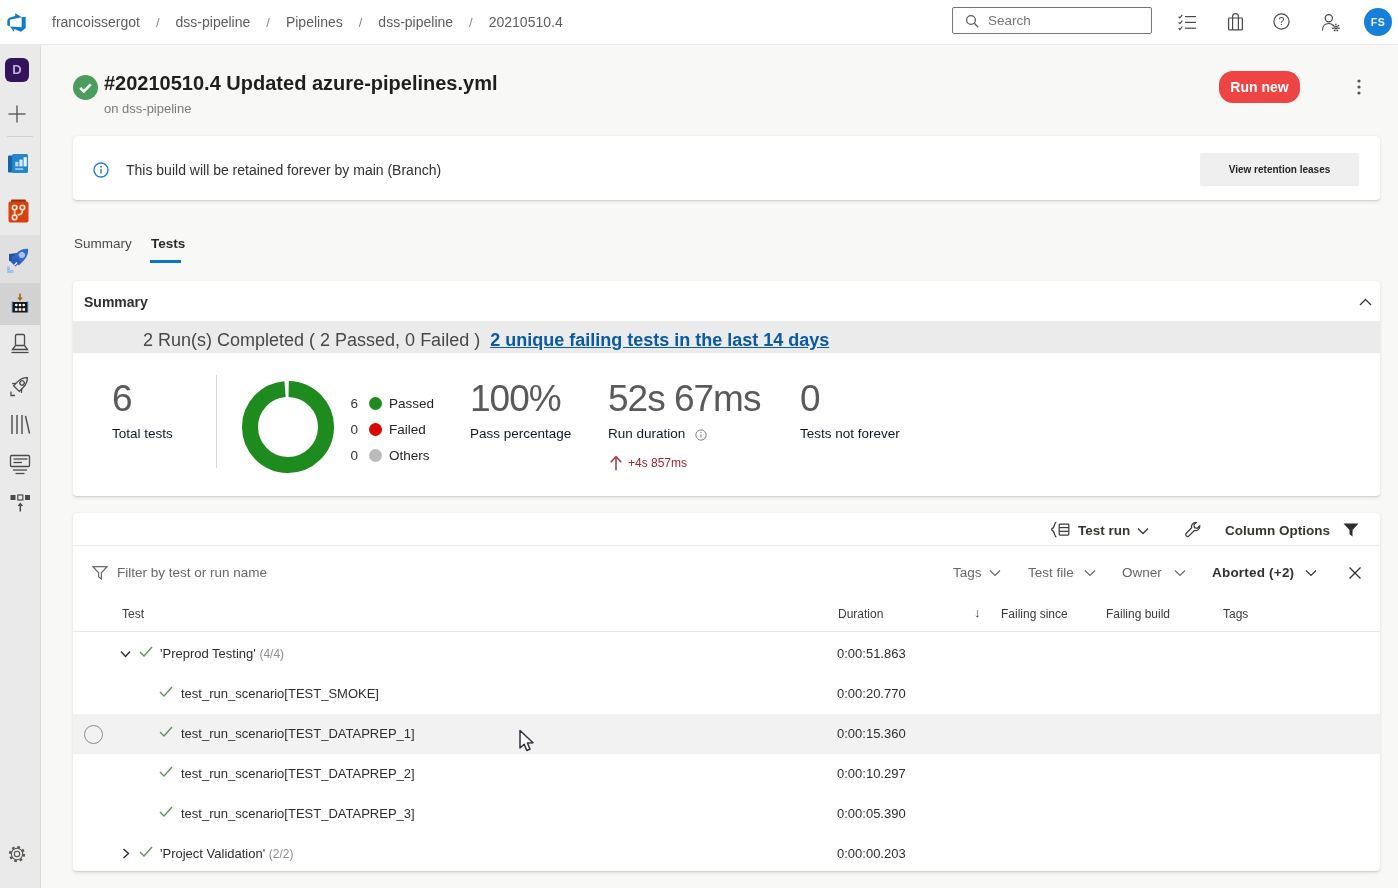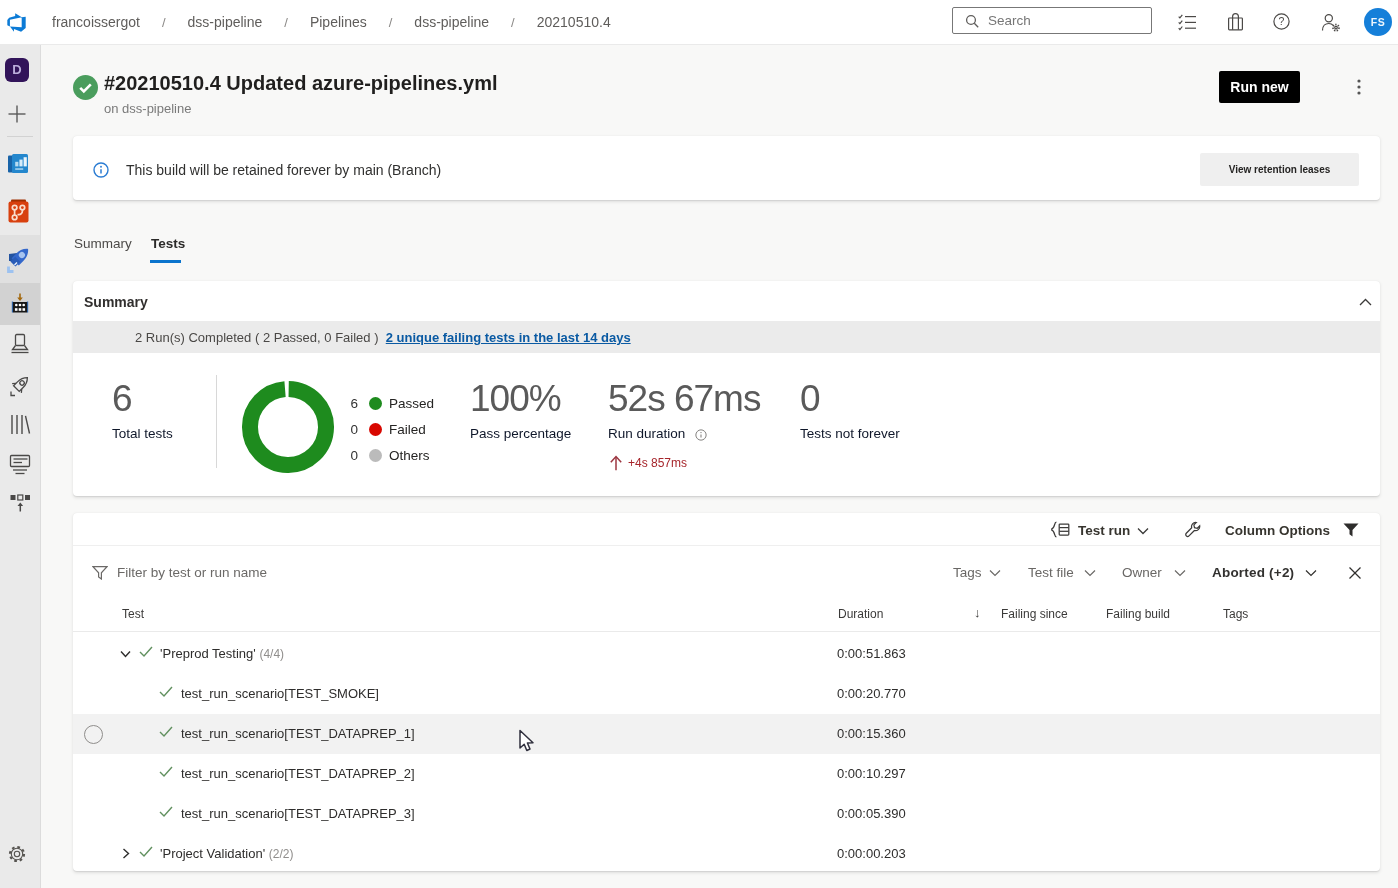--- a/index.html
+++ b/index.html
@@ -18,21 +18,21 @@
   .sidebar { position:absolute; left:0; top:45px; width:41px; height:843px; background:#eaeaea; border-right:1px solid #dcdcdc; z-index:4; }
   .sideband1 { position:absolute; left:0; top:190px; width:40px; height:48px; background:#e0e0e0; }
   .sideband2 { position:absolute; left:0; top:238px; width:40px; height:42px; background:#d2d2d2; }
   .dtile { position:absolute; left:5px; top:13px; width:24px; height:24px; border-radius:6px; background:#32145a; color:#bcaedb; font-size:13px; font-weight:bold; text-align:center; line-height:24px; }
   .sidediv { position:absolute; left:7px; top:91px; width:26px; height:1px; background:#d2d2d2; }
   
   .main { position:absolute; left:41px; top:45px; width:1357px; height:843px; background:#f8f8f7; }
   .card { position:absolute; background:#fff; border-radius:4px; box-shadow:0 1.6px 3.6px rgba(0,0,0,.10), 0 .3px .9px rgba(0,0,0,.07); }
   .title { font-size:20px; font-weight:bold; color:#201f1e; letter-spacing:0; }
   .subtitle { font-size:13px; color:#7a7a7a; }
-  .bluebtn { position:absolute; background:#000000; border-radius:2px; color:#fff; font-size:14px; font-weight:bold; text-align:center; }
+  .bluebtn { position:absolute; background:#ef4444; border-radius:14px; color:#fff; font-size:14px; font-weight:bold; text-align:center; }
   .graybtn { position:absolute; background:#efefef; border-radius:2px; color:#252423; font-size:10px; font-weight:bold; text-align:center; }
   .tab { font-size:13.5px; color:#4c4a48; }
   .tabsel { font-size:13.5px; font-weight:bold; color:#2b2a29; }
   .bignum { font-size:37px; color:#5a5a5a; letter-spacing:-1px; }
   .statlabel { font-size:13.5px; color:#0f172a; }
   .legnum { font-size:13.5px; color:#333; }
   .leglab { font-size:13.5px; color:#252423; }
   .dot { width:13px; height:13px; border-radius:50%; display:inline-block; }
   .toolbartxt { font-size:13.5px; font-weight:bold; color:#37352f; }
   .filtergray { font-size:13.5px; color:#696765; }
@@ -42,21 +42,21 @@
   .durtxt { font-size:13px; color:#2e2d2c; }
 </style>
 </head>
 <body>
 <div class="page">
 
   <div class="topbar">
     <svg class="abs" style="left:6px;top:12px" width="21" height="21" viewBox="0 0 16 16">
       <path fill="#0c7bd6" d="M15 3.622v8.512L11.5 15l-5.425-1.975v1.958L3.004 10.97l8.951.7V4.005L15 3.622zm-2.984.428L6.994 1v2.001L2.382 4.356 1 6.13v4.029l1.978.873V5.869l9.038-1.819z"></path>
     </svg>
-    <div class="abs" style="left:52px;top:14px;display:flex;gap:22px;align-items:center;">
+    <div class="abs" style="left:52px;top:14px;display:flex;gap:16px;align-items:center;">
       <span class="crumb">francoissergot</span>
         <span class="crumbsep">/</span>
       <span class="crumb">dss-pipeline</span>
         <span class="crumbsep">/</span>
       <span class="crumb">Pipelines</span>
         <span class="crumbsep">/</span>
       <span class="crumb">dss-pipeline</span>
         <span class="crumbsep">/</span>
       <span class="crumb">20210510.4</span>
     </div>
@@ -238,21 +238,21 @@
   <div class="abs tab" style="left:74px;top:236px;">Summary</div>
   <div class="abs tabsel" style="left:151px;top:236px;">Tests</div>
   <div class="abs" style="left:150px;top:260px;width:31px;height:3px;background:#0b74cd;"></div>
 
   <div class="card" style="left:73px;top:281px;width:1307px;height:215px;"></div>
   <div class="abs" style="left:84px;top:294px;font-size:14px;font-weight:bold;color:#312f2e;">Summary</div>
   <svg class="abs" style="left:1359px;top:298px" width="13" height="8" viewBox="0 0 13 8">
     <polyline points="1,7 6.5,1.5 12,7" fill="none" stroke="#3b3a39" stroke-width="1.3"></polyline>
   </svg>
   <div class="abs" style="left:73px;top:321px;width:1307px;height:32px;background:#ebebeb;"></div>
-  <div class="abs" style="left:135px;top:330px;font-size:13px;color:#4a4846;">2 Run(s) Completed ( 2 Passed, 0 Failed )&nbsp;&nbsp;<a style="color:#0a5aa3;font-weight:bold;text-decoration:underline;">2 unique failing tests in the last 14 days</a></div>
+  <div class="abs" style="left:143px;top:330px;font-size:18px;color:#4a4846;">2 Run(s) Completed ( 2 Passed, 0 Failed )&nbsp;&nbsp;<a style="color:#0a5aa3;font-weight:bold;text-decoration:underline;">2 unique failing tests in the last 14 days</a></div>
 
   <div class="abs bignum" style="left:112px;top:378px;">6</div>
   <div class="abs statlabel" style="left:112px;top:426px;">Total tests</div>
   <div class="abs" style="left:216px;top:375px;width:1px;height:93px;background:#d8d8d8;"></div>
   <svg class="abs" style="left:242px;top:381px" width="92" height="92" viewBox="0 0 92 92">
     <circle cx="46" cy="46" r="38" fill="none" stroke="#1e8b1e" stroke-width="16" stroke-dasharray="234.7 4" transform="rotate(-89 46 46)"></circle>
   </svg>
   <div class="abs legnum" style="left:336px;top:396px;width:22px;text-align:right;">6</div>
   <span class="abs dot" style="left:369px;top:397px;background:#1e8b1e;"></span>
   <div class="abs leglab" style="left:389px;top:396px;">Passed</div>

